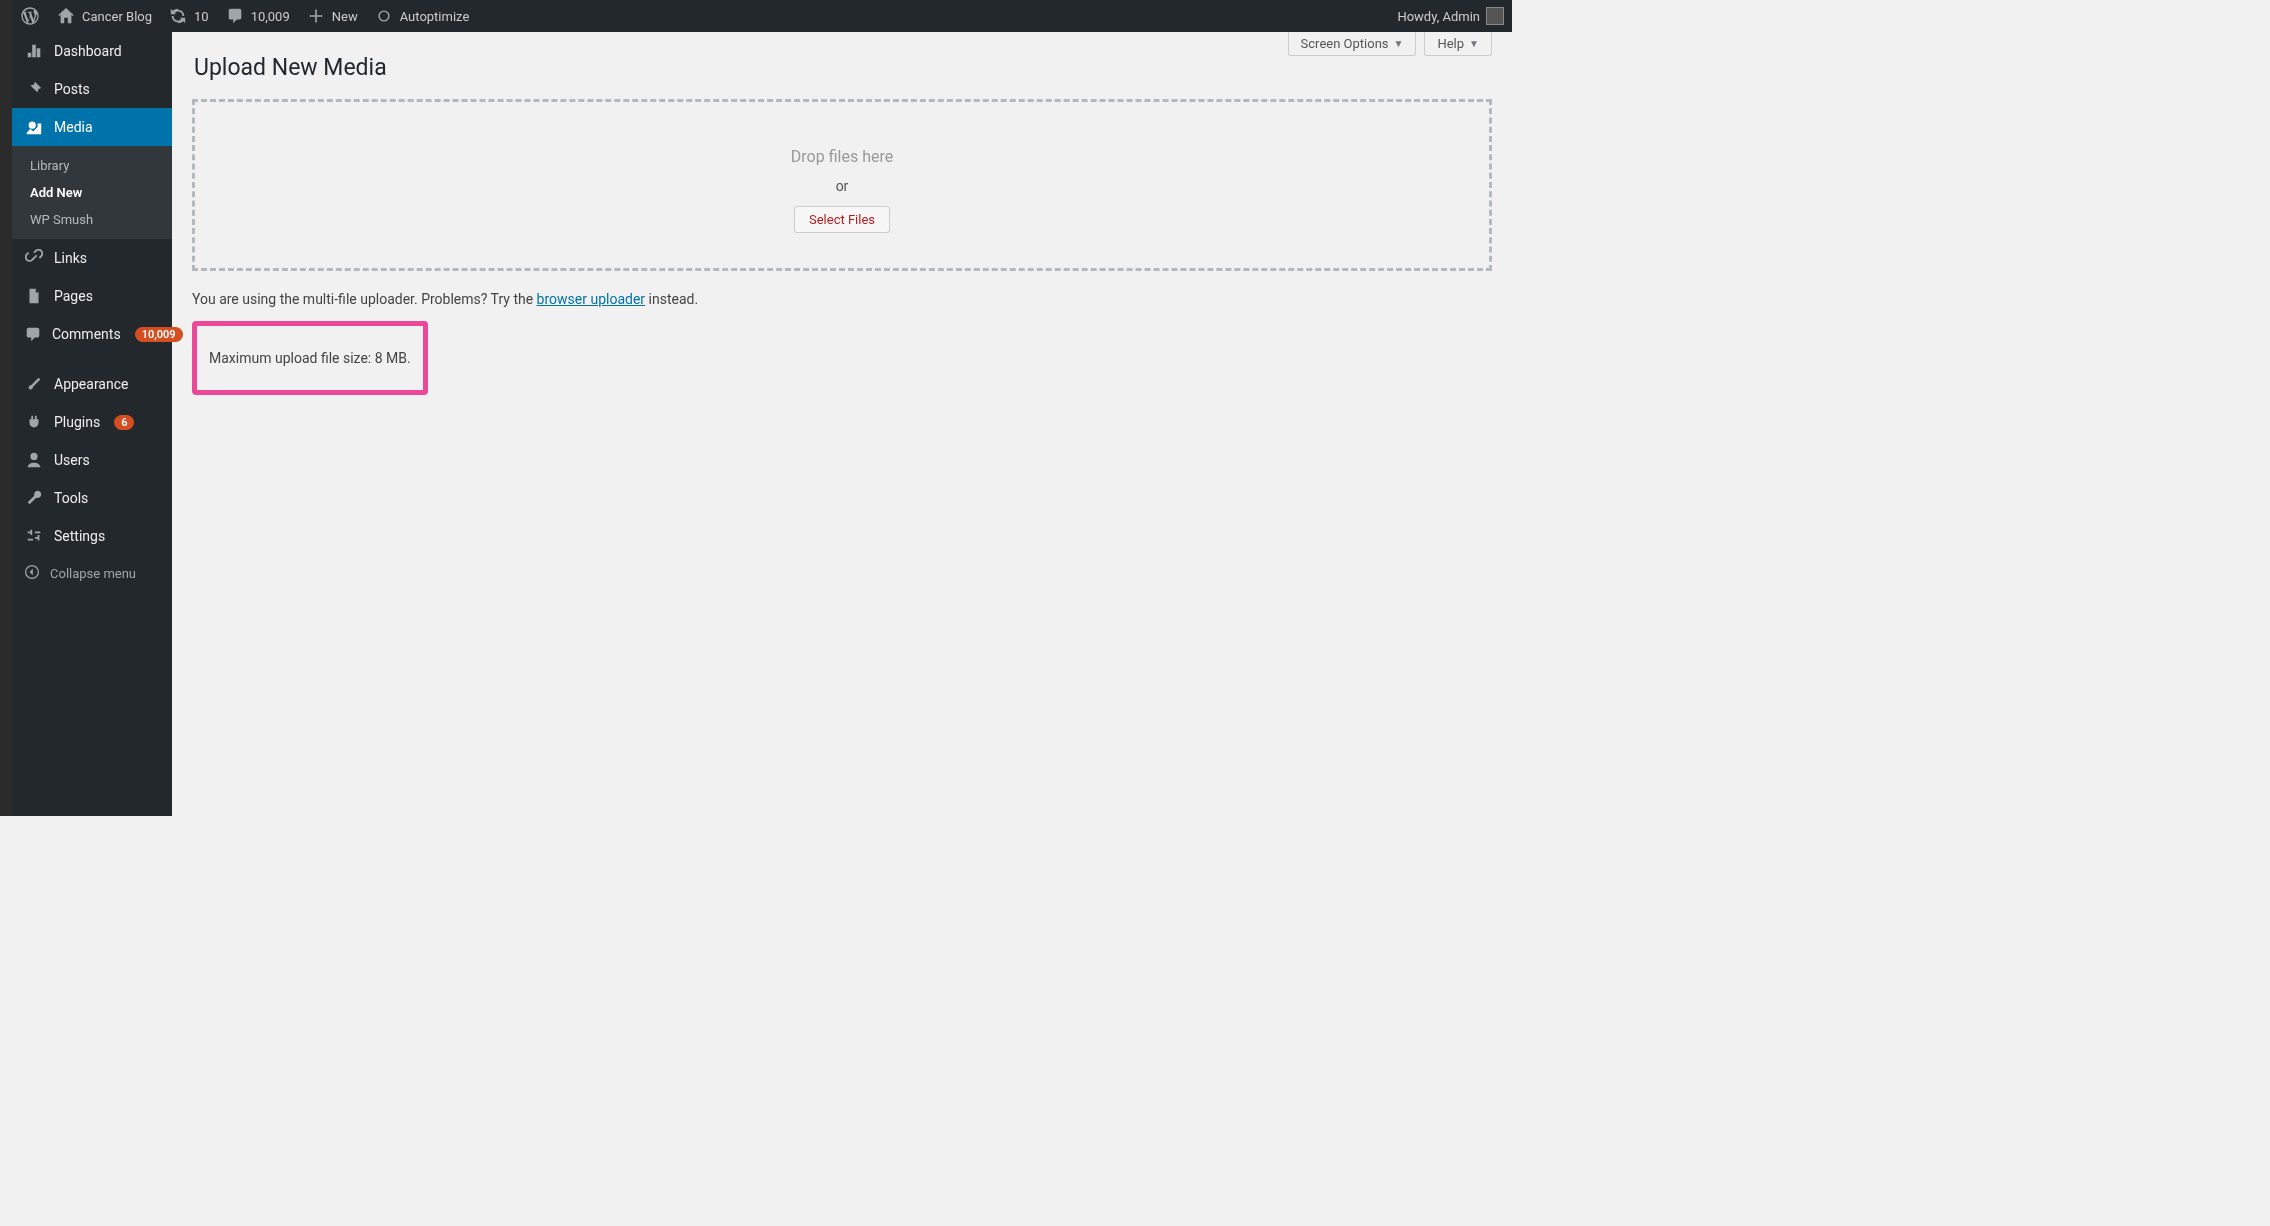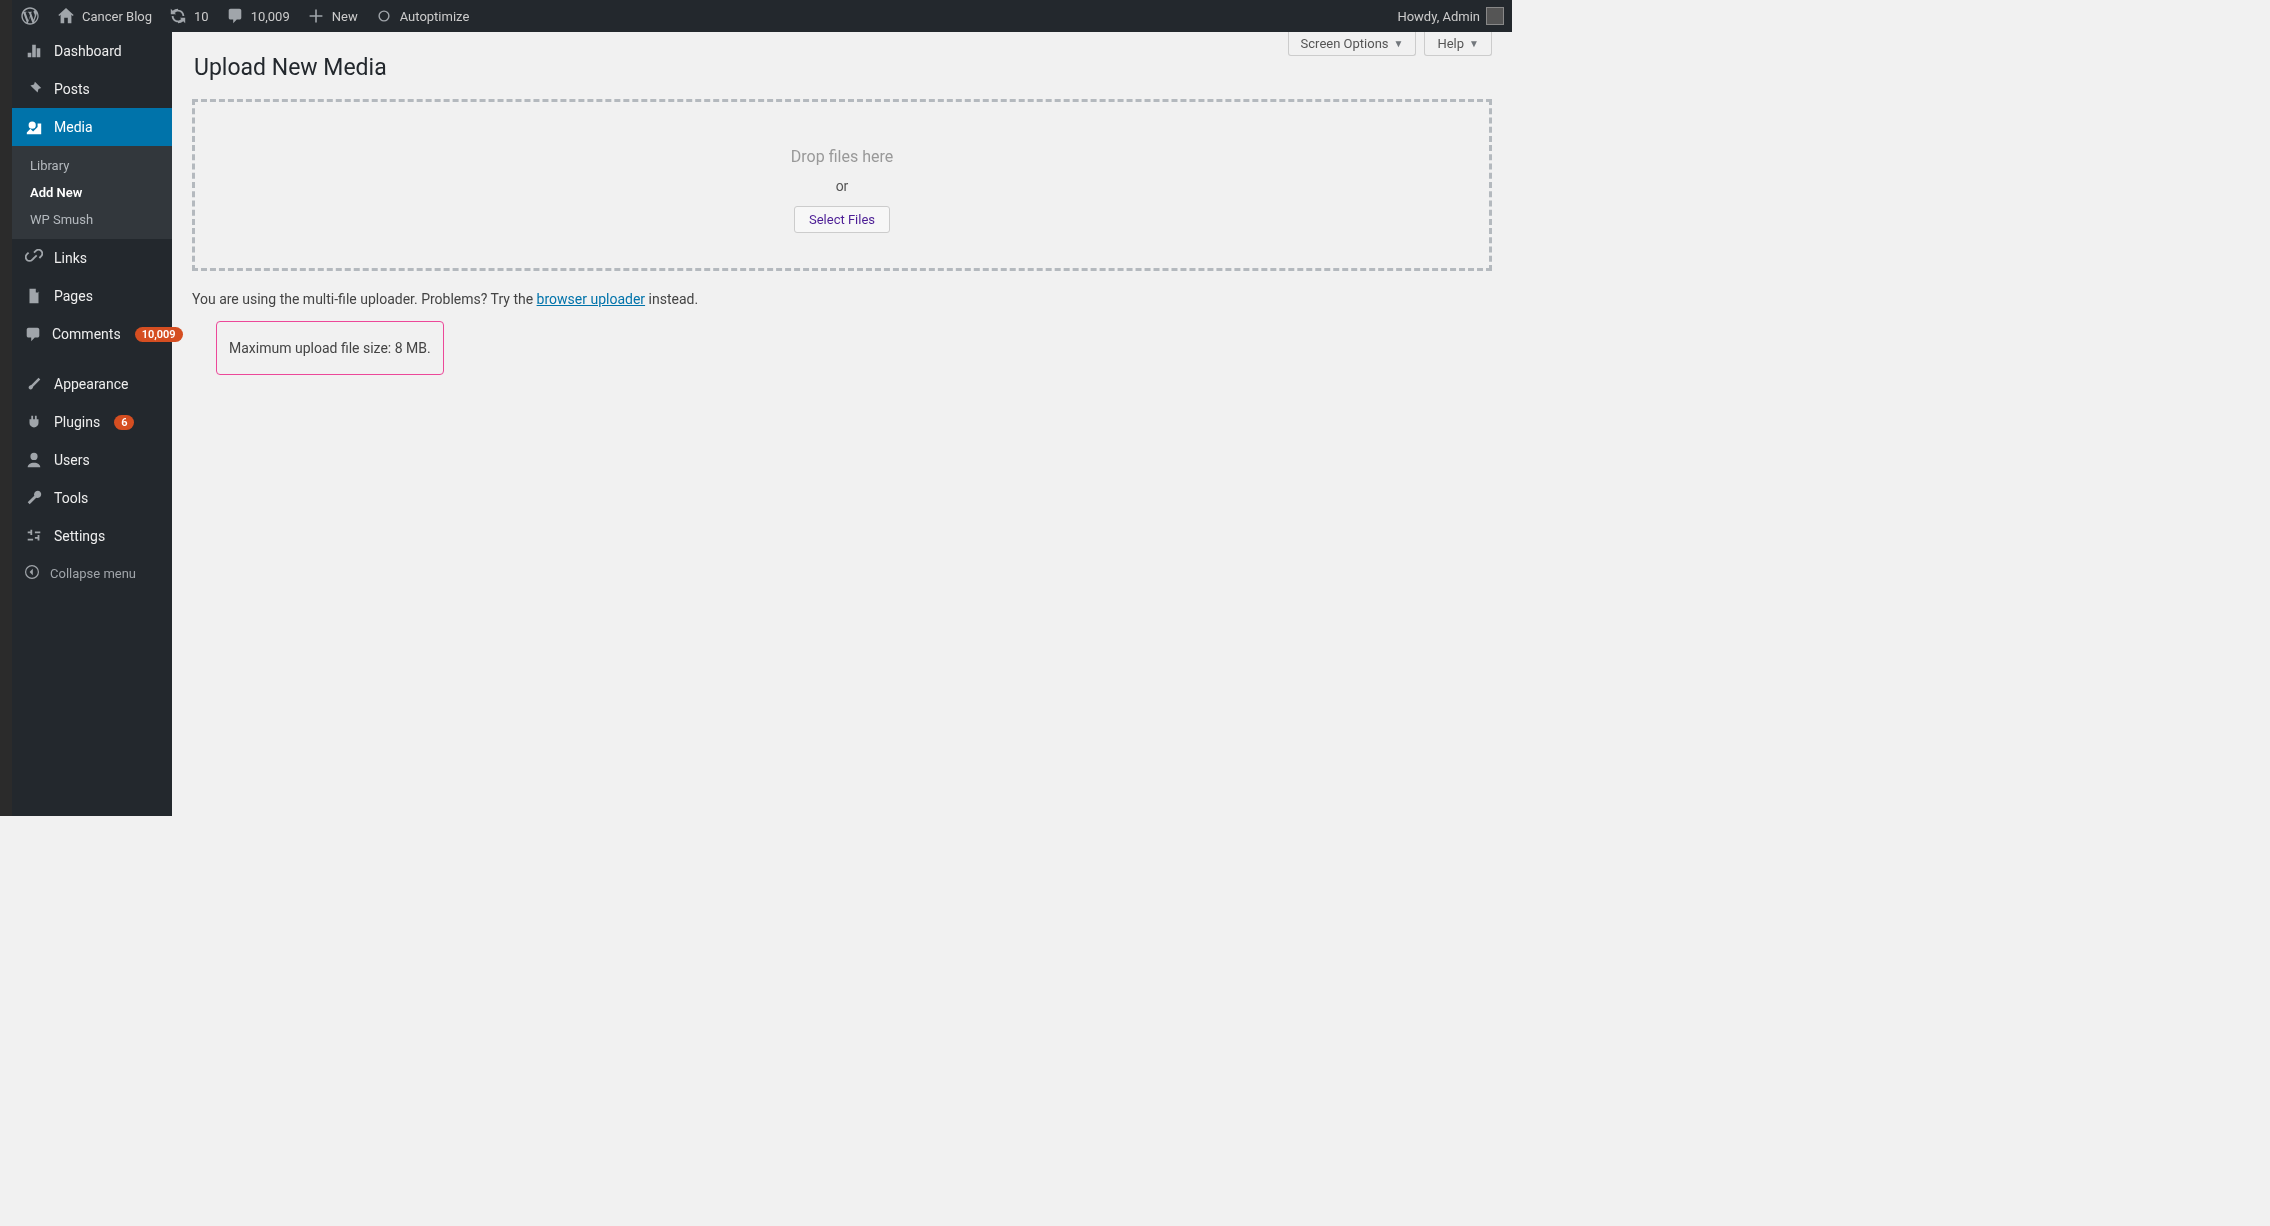--- a/index.html
+++ b/index.html
@@ -33,26 +33,26 @@
   .content { position:absolute; top:32px; left:172px; right:0; bottom:0; padding:10px 20px 20px 20px; }
   .tabs-row { position:absolute; top:32px; right:20px; display:flex; gap:8px;padding-left:40px; }
   .tab-btn { background:#f1f1f1; border:1px solid #ccc; border-top:none; padding:4px 12px; font-size:13px; color:#555; cursor:pointer; display:flex; align-items:center; gap:5px; border-bottom-left-radius:3px; border-bottom-right-radius:3px; }
   .tab-btn .tri { font-size:10px; color:#72777c; }
 
   h1.page-title { font-size:23px; font-weight:400; color:#23282d; margin:12px 0 18px 2px; }
 
   .dropzone { border:3px dashed #b4b9be; background:#f1f1f1; padding:45px 0 35px 0; text-align:center; }
   .dropzone .dz-big { font-size:16px; color:#999; }
   .dropzone .dz-or { font-size:14px; color:#555; margin:12px 0 12px 0; }
-  .dz-btn { display:inline-block; background:#f7f7f7; border:1px solid #ccc; border-radius:3px; padding:5px 14px; font-size:13px; color:#4c1d95; cursor:pointer; }
+  .dz-btn { display:inline-block; background:#f7f7f7; border:1px solid #ccc; border-radius:3px; padding:5px 14px; font-size:13px; color:#b91c1c; cursor:pointer; }
 
   .notice-line { margin-top:20px; font-size:14px; color:#444; }
   .notice-line a { color:#0073aa; text-decoration:underline; }
 
-  .max-box { display:inline-block; margin-top:14px; border:1px solid #ec4899; border-radius:4px; padding:18px 12px; font-size:14px; color:#444;margin-left:24px; }
+  .max-box { display:inline-block; margin-top:14px; border:5px solid #ec4899; border-radius:4px; padding:24px 12px; font-size:14px; color:#444; }
 </style>
 </head>
 <body>
 
 <div class="edge-stripe"></div>
 
 <div class="adminbar">
   <div class="ab-item">
     <span class="ab-icon">
       <svg viewBox="0 0 20 20" width="18" height="18">

